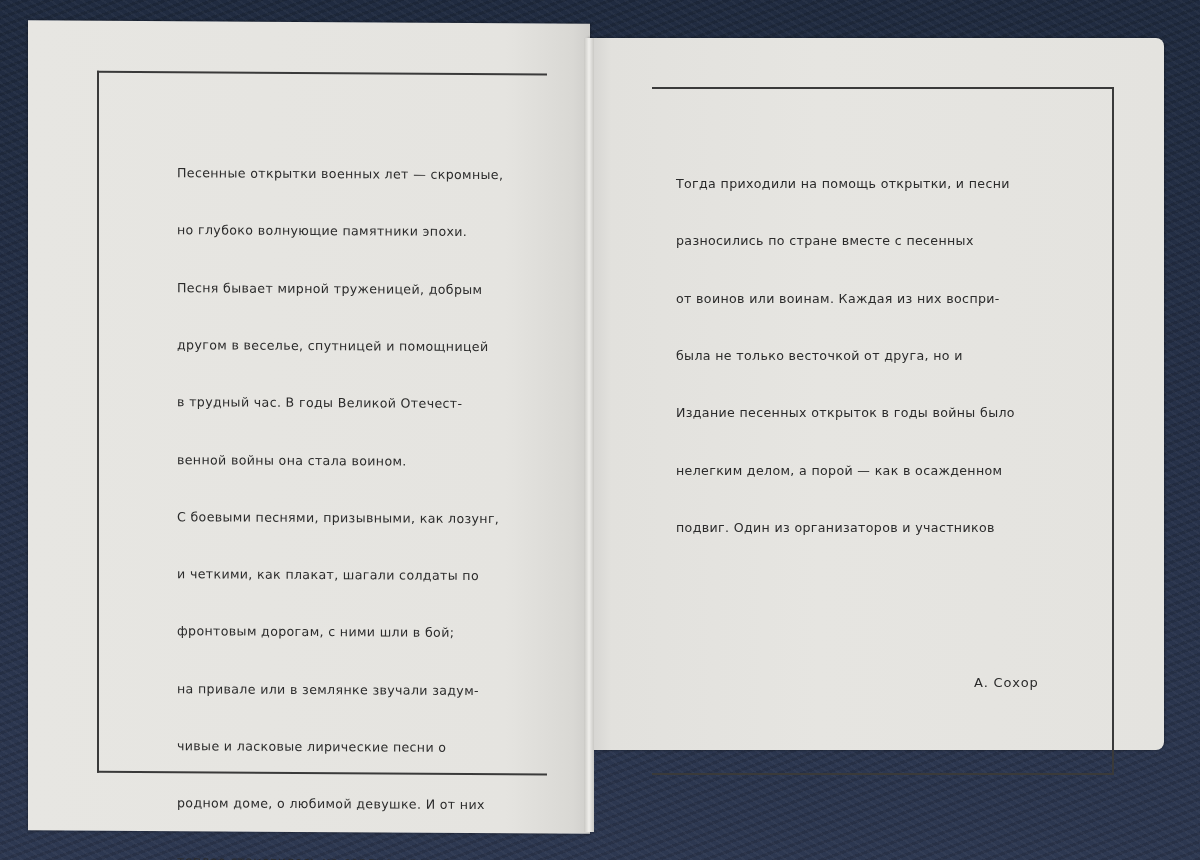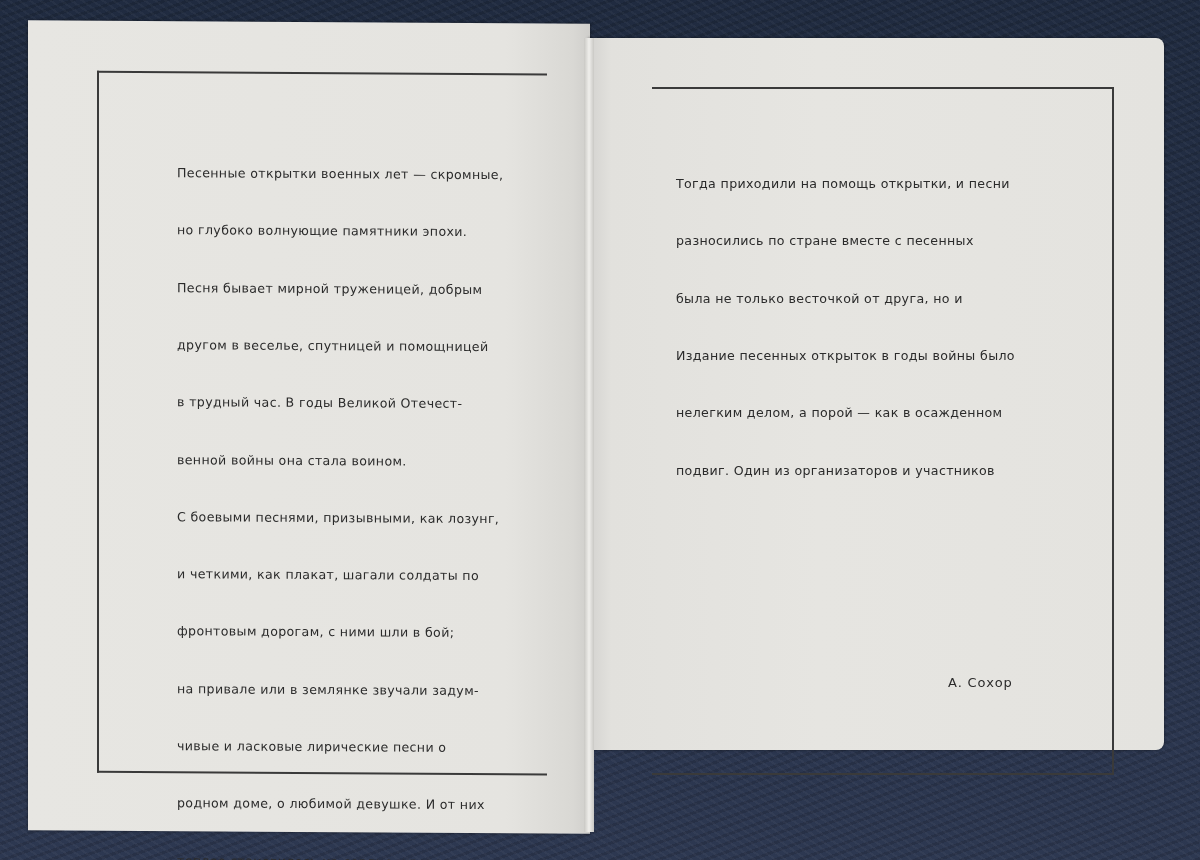--- a/index.html
+++ b/index.html
@@ -86,34 +86,35 @@
 
 <div class="page right">
 
   <div class="frame-line" style="left:64px; top:49px; width:462px; height:1.5px;"></div>
   <div class="frame-line" style="left:524px; top:49px; width:1.5px; height:688px;"></div>
   <div class="frame-line" style="left:64px; top:735px; width:462px; height:1.5px;"></div>
 
   <div class="text-block" style="left:88px; top:98px;">
     <span class="line">Тогда приходили на помощь открытки, и песни</span>
     <span class="line">разносились по стране вместе с песенных</span>
+    <span class="line">от воинов или воинам. Каждая из них воспри-</span>
     <span class="line">была не только весточкой от друга, но и</span>
     <span class="line">Издание песенных открыток в годы войны было</span>
     <span class="line">нелегким делом, а порой — как в осажденном</span>
     <span class="line">подвиг. Один из организаторов и участников</span>
     
     
     
     
     
     
     
     
     
     
     
     
   </div>
 
-  <div class="signature" style="left:360px; top:637px;">А. Сохор</div>
+  <div class="signature" style="left:386px; top:637px;">А. Сохор</div>
 </div>
 
 <div class="gutter"></div>
 
 </body></html>

